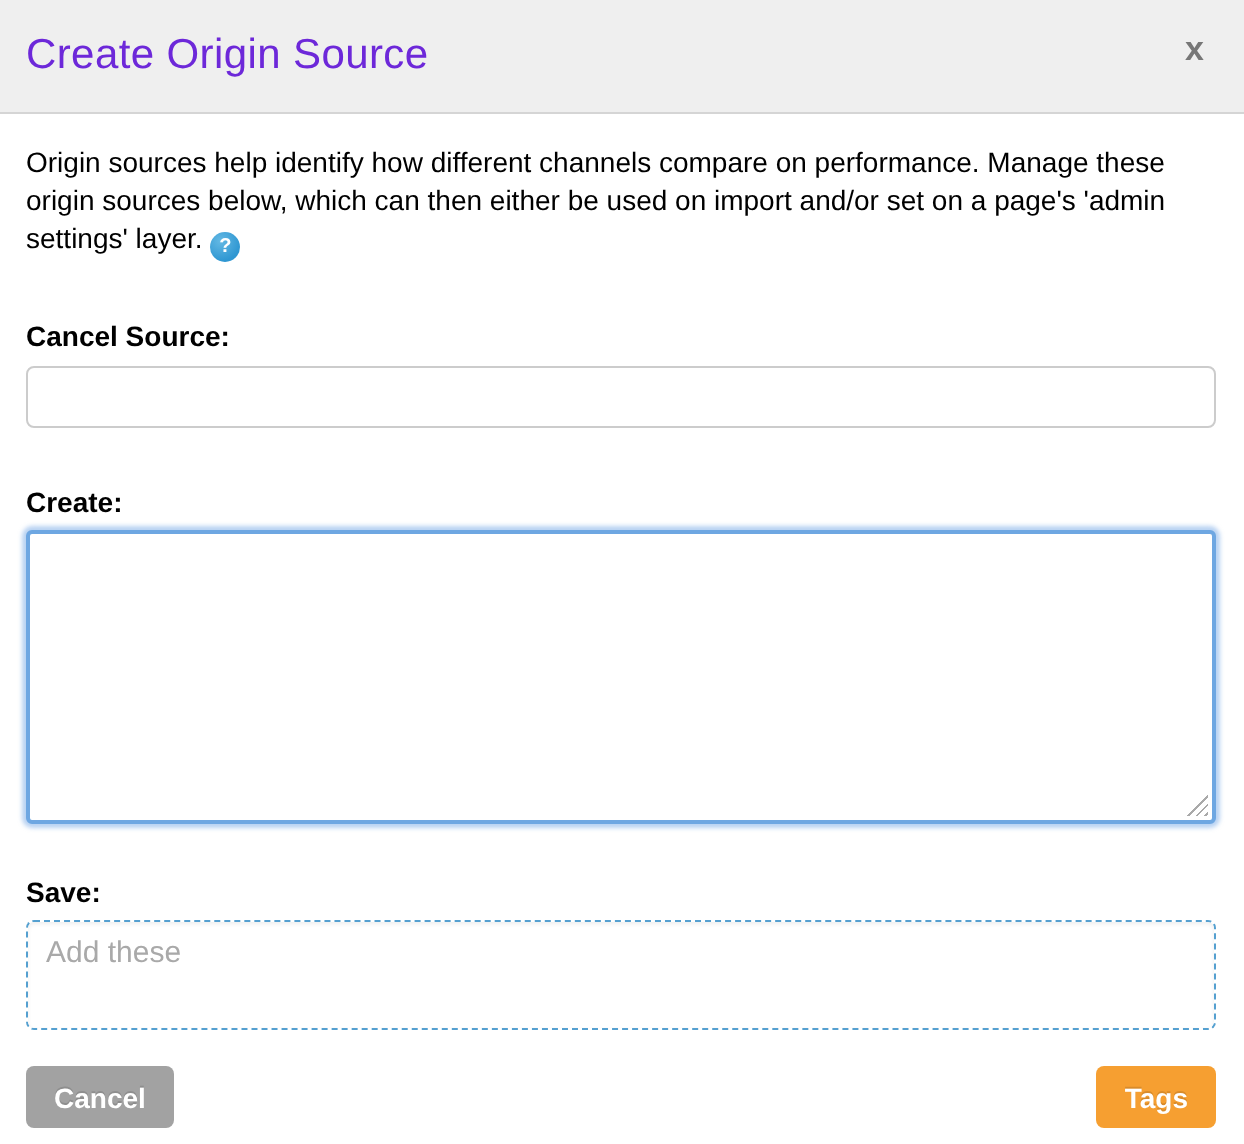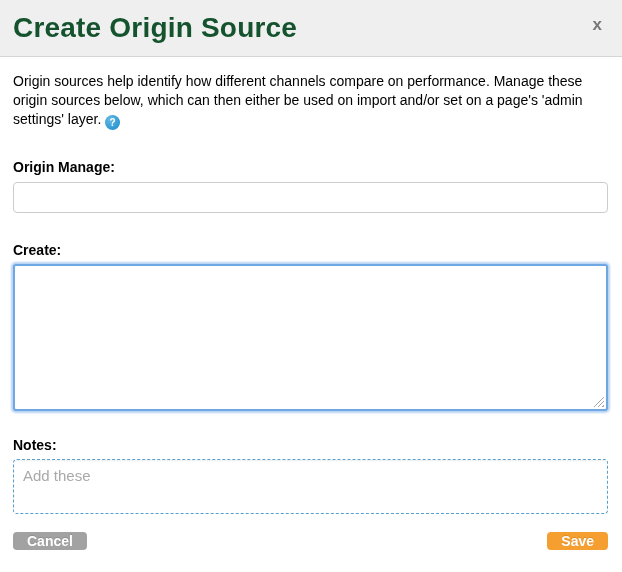--- a/index.html
+++ b/index.html
@@ -17,23 +17,23 @@
   }
   .modal-header {
     height: 57px;
     background: #efefef;
     border-bottom: 1px solid #d5d5d5;
     display: flex;
     align-items: center;
     padding: 0 16px 0 13px;
   }
   .modal-title {
-    font-size: 28px;
-    font-weight: 700;
-    color: #14532d;
+    font-size: 21px;
+    font-weight: 400;
+    color: #6d28d9;
     letter-spacing: 0.2px;
   }
   .close-btn {
     margin-left: auto;
     background: none;
     border: none;
     font-family: "Liberation Sans", sans-serif;
     font-size: 17px;
     font-weight: 700;
     color: #777777;
@@ -133,21 +133,21 @@
   }
   .modal-footer {
     display: flex;
     justify-content: space-between;
     align-items: center;
     padding: 18px 14px 0 13px;
   }
   .btn {
     border: none;
     border-radius: 4px;
-    height: 18px;
+    height: 31px;
     padding: 0 14px;
     font-family: "Liberation Sans", sans-serif;
     font-size: 14px;
     font-weight: 700;
     color: #ffffff;
     cursor: pointer;
     text-shadow: 0 -1px 0 rgba(0,0,0,0.12);
   }
   .btn-cancel { background: #a2a2a2; }
   .btn-save { background: #f69f31; }
@@ -161,34 +161,34 @@
     <span class="modal-title">Create Origin Source</span>
     <button class="close-btn">x</button>
   </div>
 
   <div class="modal-body">
 
     <p class="description"><span>Origin sources help identify how different channels compare on performance. Manage these origin sources below, which can then either be used on import and/or set on a page's 'admin settings' layer.</span>
       <span class="help-icon">?</span>
     </p>
 
-    <label class="field-label">Origin Manage:</label>
+    <label class="field-label">Cancel Source:</label>
     <input class="text-input" type="text" value="" style="">
 
     <label class="field-label">Create:</label>
     <div class="textarea-wrap">
       <textarea class="notes-textarea" style=""></textarea>
       <div class="resize-grip"></div>
     </div>
 
-    <label class="field-label tags-label">Notes:</label>
+    <label class="field-label tags-label">Save:</label>
     <div class="tags-box">
       <span class="tags-placeholder">Add these</span>
     </div>
 
   </div>
 
   <div class="modal-footer">
     <button class="btn btn-cancel">Cancel</button>
-    <button class="btn btn-save">Save</button>
+    <button class="btn btn-save">Tags</button>
   </div>
 
 </div>
 
 </body></html>

